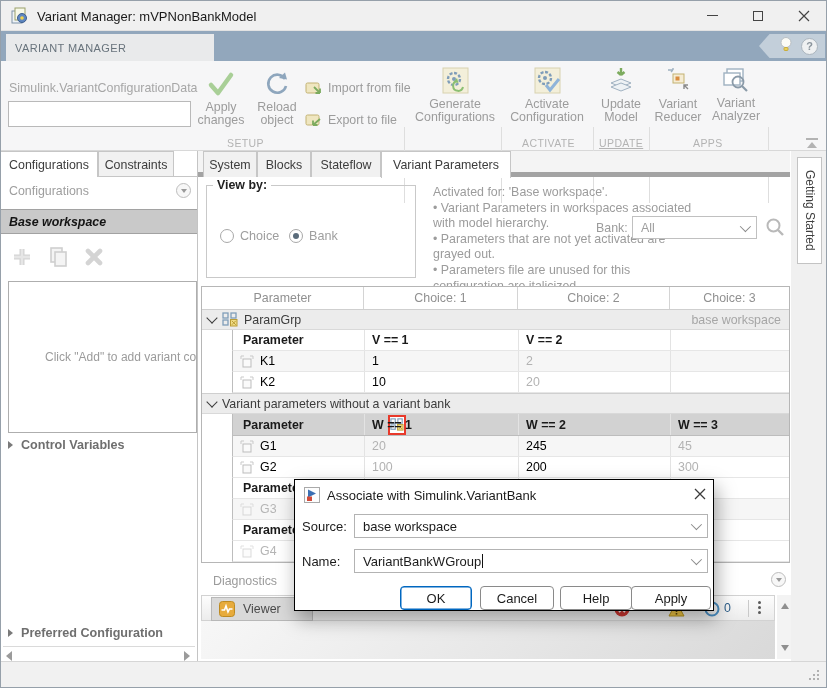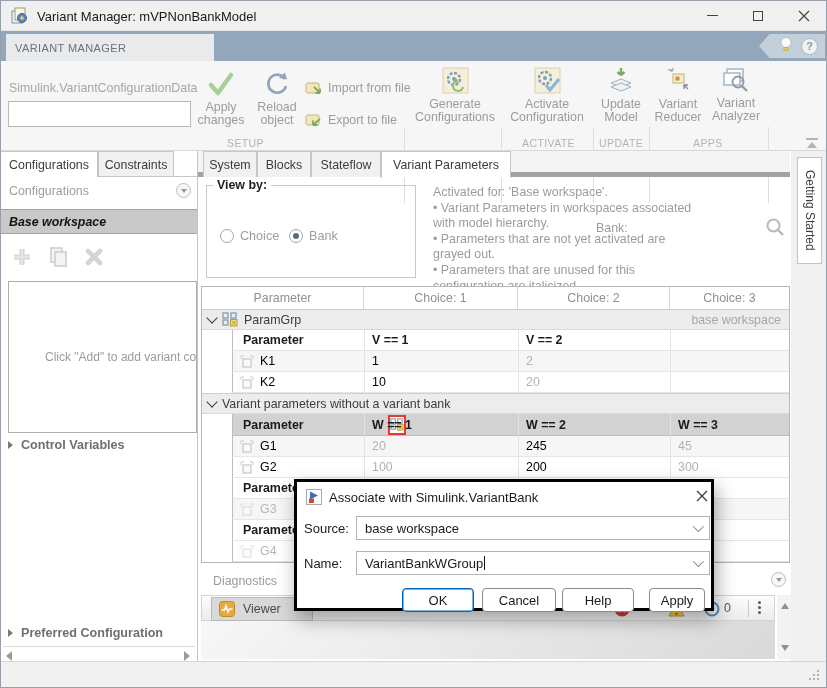--- a/index.html
+++ b/index.html
@@ -75,21 +75,21 @@
   
   .diag-toolbar { left:200px; top:594px; width:574px; height:26px; background:linear-gradient(#fdfdfd,#ececec); border:1px solid #d2d2d2; }
   .viewer-tab { left:9px; top:1px; width:102px; height:24px; background:#d9d9d9; border:1px solid #b8b8b8; display:flex; align-items:center; gap:8px; padding-left:7px; font-size:12.4px; color:#4a4a4a; }
   .diag-content { left:200px; top:620px; width:574px; height:38px; background:linear-gradient(135deg,#f7f7f7,#d9d9d9); }
   .vsb { left:776px; top:594px; width:16px; height:64px; background:#f3f3f3; }
   .tri-up-s { width:0; height:0; border-left:4.5px solid transparent; border-right:4.5px solid transparent; border-bottom:6px solid #8f8f8f; }
   .tri-dn-s { width:0; height:0; border-left:4.5px solid transparent; border-right:4.5px solid transparent; border-top:6px solid #8f8f8f; }
   .kebab span { display:block; width:3px; height:3px; border-radius:50%; background:#5a5a5a; margin:2px 0; }
 
   
-  .dialog { left:293px; top:478px; width:420px; height:132px; background:#fff; border:3px solid #000000; box-shadow:3px 8px 18px rgba(0,0,0,.35); z-index:20; }
+  .dialog { left:293px; top:478px; width:420px; height:132px; background:#fff; border:1px solid #000000; box-shadow:3px 8px 18px rgba(0,0,0,.35); z-index:20; }
   .dlg-title { font-size:13px; color:#1b1b1b; }
   .dlg-label { font-size:13px; color:#1b1b1b; }
   .dlg-combo { position:absolute; left:59px; width:354px; height:24px; background:#fff; border:1px solid #b3b3b3; display:flex; align-items:center; justify-content:space-between; padding:0 8px; font-size:13px; color:#1b1b1b; }
   .dlg-btn { position:absolute; top:106px; height:24px; background:#fff; border:1px solid #8a8a8a; border-radius:4px; font-size:13px; color:#1b1b1b; display:flex; align-items:center; justify-content:center; }
   .dlg-btn.default { border:1px solid #0067c0; box-shadow:inset 0 0 0 0.5px #0067c0; }
   .caret { display:inline-block; width:1px; height:14px; background:#111; margin-left:1px; vertical-align:-2px; }
 
   
   .getting-started { left:796px; top:156px; width:25px; height:107px; background:#fff; border:1px solid #c3c3c3; display:flex; align-items:center; justify-content:center; }
   .getting-started span { writing-mode:vertical-rl; font-size:12px; color:#3f3f3f; white-space:nowrap; }
@@ -202,21 +202,21 @@
     <div class="abs rsep" style="left:592px;"></div>
 
     <div class="abs rbtn" style="left:594px;top:6px;width:52px;">
       <svg width="26" height="27" viewBox="0 0 26 27">
         <path d="M3 16 L13 12 L23 16 L13 20 Z" fill="#eef2f5" stroke="#9fb1c1"></path>
         <path d="M3 20 L13 16 L23 20 L13 24 Z" fill="#eef2f5" stroke="#9fb1c1"></path>
         <path d="M13 1 L13 8 M13 8 L9.5 5 M13 8 L16.5 5" stroke="#7cab5e" stroke-width="2.4" fill="none"></path>
       </svg>
       <span style="margin-top:4px;width:52px;">Update Model</span>
     </div>
-    <span class="abs rsection" style="left:598px;top:76px;">UPDATE</span>
+    <span class="abs rsection" style="left:598px;top:76px;text-decoration:underline;">UPDATE</span>
 
     <div class="abs rsep" style="left:648px;"></div>
 
     <div class="abs rbtn" style="left:706px;top:6px;width:58px;">
       <svg width="26" height="26" viewBox="0 0 26 26">
         <rect x="4" y="2" width="16" height="12" fill="#fff" stroke="#9fb1c1" stroke-width="1.4"></rect>
         <rect x="1" y="6" width="16" height="12" fill="#fff" stroke="#9fb1c1" stroke-width="1.4"></rect>
         <circle cx="15" cy="15" r="5.5" fill="none" stroke="#8a9aa8" stroke-width="1.8"></circle>
         <path d="M19 19 L24 24" stroke="#8a9aa8" stroke-width="2.2"></path>
       </svg>
@@ -311,25 +311,29 @@
       <span class="radiolabel">Bank</span>
     </div>
   </div>
 
   <div class="abs" style="left:432px;top:184px;">
     <div class="infoline">Activated for: 'Base workspace'.</div>
     <div class="infoline">• Variant Parameters in workspaces associated</div>
     <div class="infoline">with model hierarchy.</div>
     <div class="infoline">• Parameters that are not yet activated are</div>
     <div class="infoline">grayed out.</div>
-    <div class="infoline">• Parameters that are unused for this</div>
+    <div class="infoline">• Parameters file are unused for this</div>
     <div class="infoline">configuration are italicized.</div>
   </div>
 
   <span class="abs" style="left:595px;top:220px;font-size:12.4px;color:#9c9c9c;">Bank:</span>
+  <div class="abs combo" style="left:631px;top:215px;width:125px;height:23px;">
+    <span style="font-size:12.4px;color:#9e9e9e;">All</span>
+    <span class="chev"></span>
+  </div>
   <span class="abs" style="left:764px;top:216px;">
     <svg width="20" height="20" viewBox="0 0 20 20">
         <circle cx="8.5" cy="8.5" r="6" fill="none" stroke="#b9b9b9" stroke-width="2"></circle>
         <path d="M13 13 L18 18" stroke="#b9b9b9" stroke-width="2.4"></path>
       </svg>
   </span>
 
   <div class="abs vtable">
     <div class="thead">
       <div>Parameter</div>
@@ -551,16 +555,16 @@
 
     <span class="abs dlg-label" style="left:7px;top:74px;">Name:</span>
     <div class="dlg-combo" style="top:69px;">
       <span><span>VariantBankWGroup</span><span class="caret"></span></span>
       <span class="chev"></span>
     </div>
 
     <div class="dlg-btn default" style="left:105px;width:72px;">OK</div>
     <div class="dlg-btn" style="left:185px;width:74px;">Cancel</div>
     <div class="dlg-btn" style="left:265px;width:72px;">Help</div>
-    <div class="dlg-btn" style="left:352px;width:56px;">Apply</div>
+    <div class="dlg-btn" style="left:336px;width:80px;">Apply</div>
   </div>
 
 </div>
 
 </body></html>

